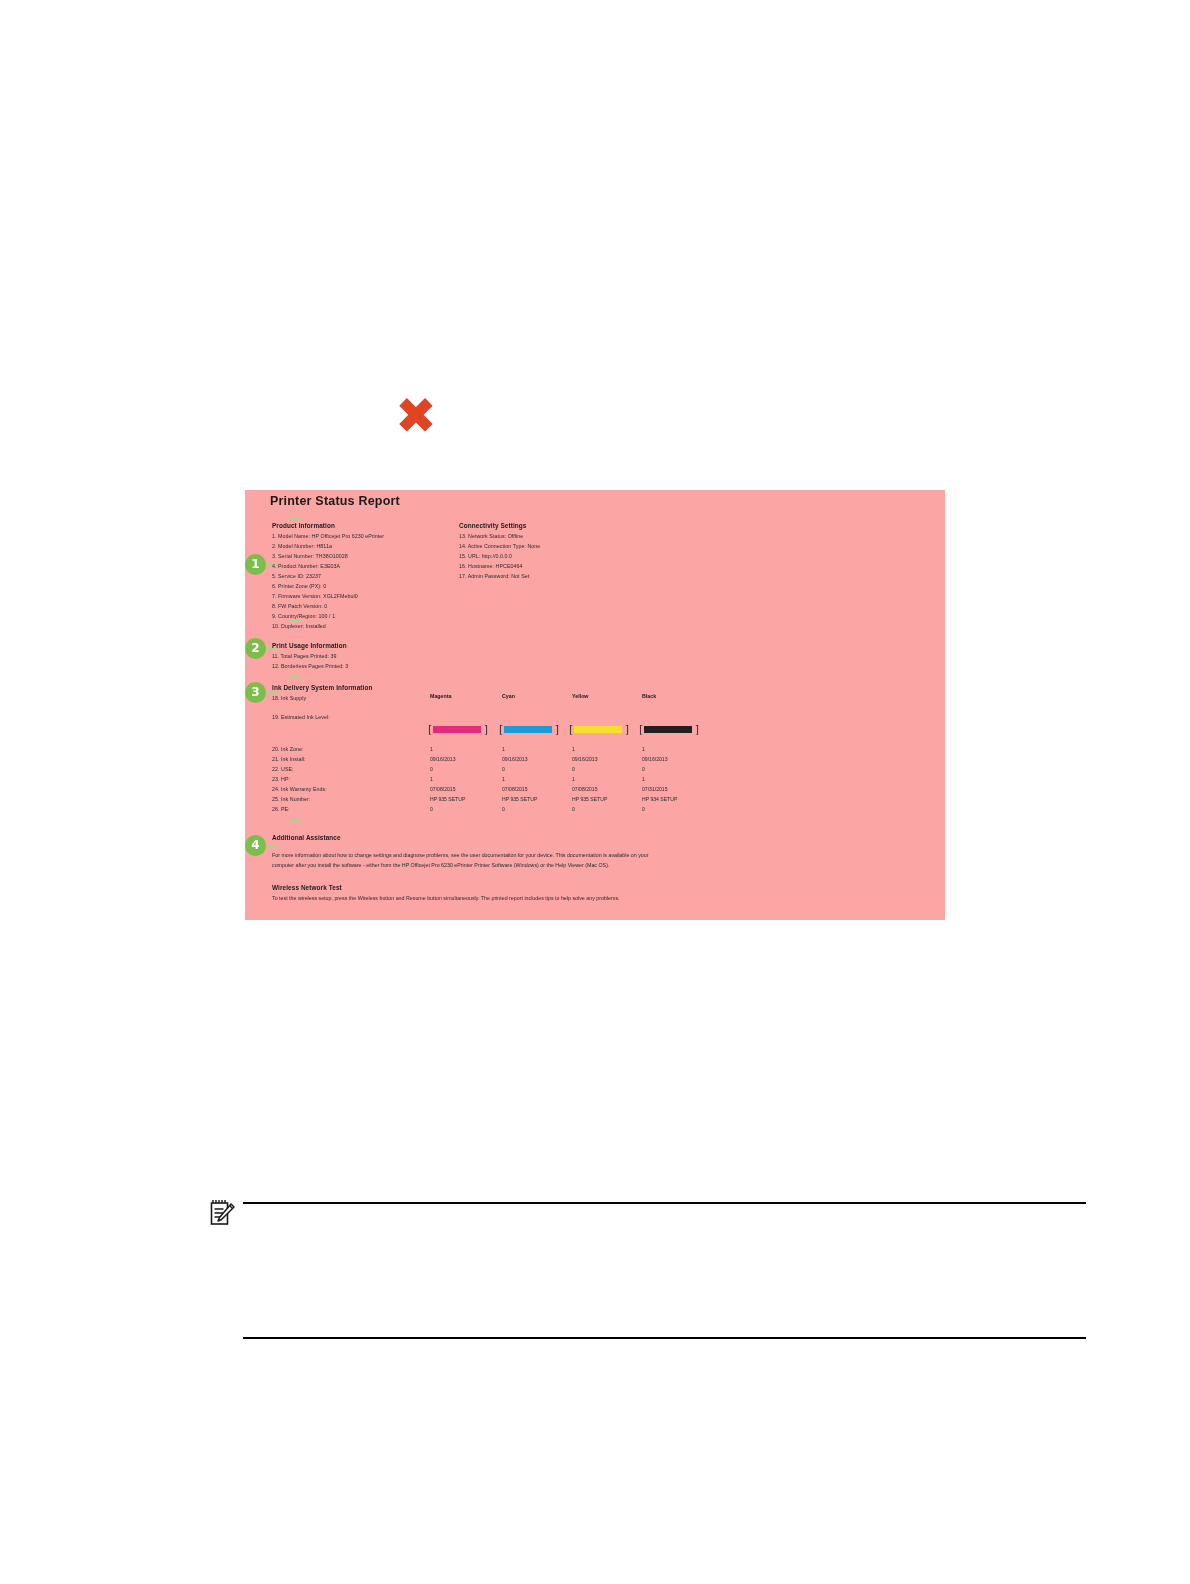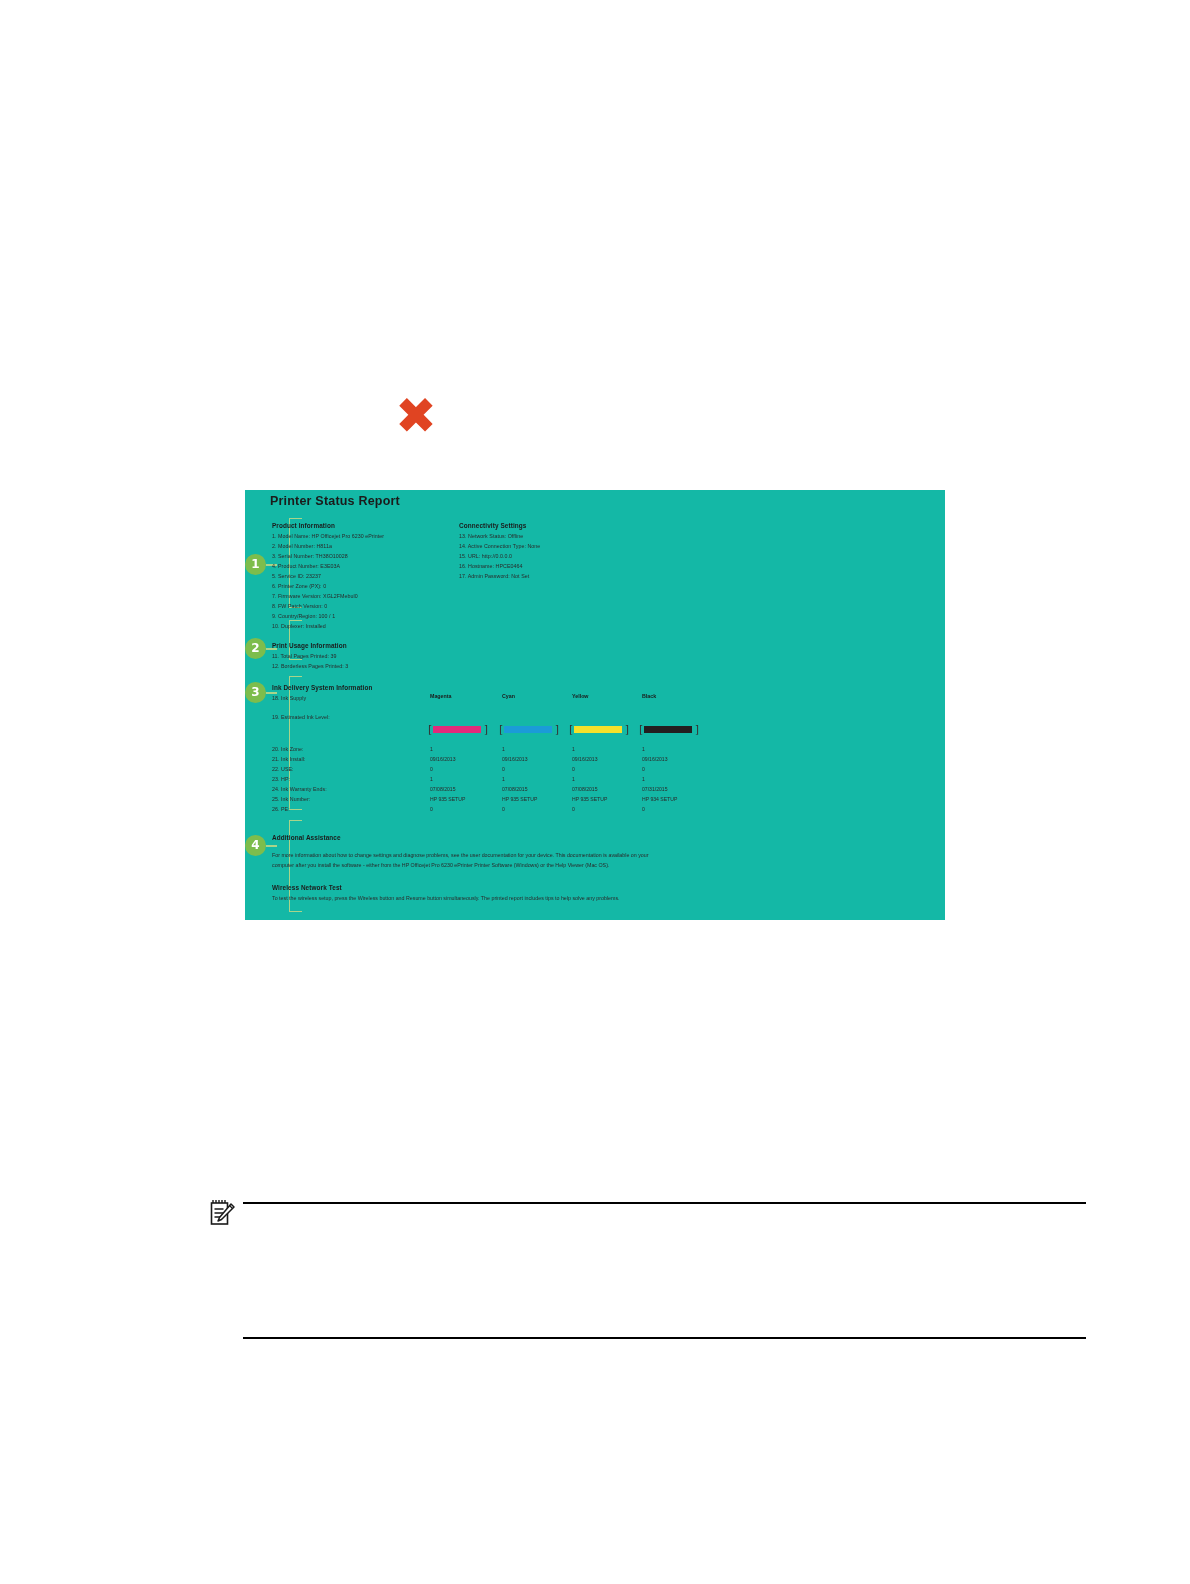--- a/index.html
+++ b/index.html
@@ -21,21 +21,21 @@
     text-align:center;
     font-family:"DejaVu Sans", sans-serif;
     user-select:none;
   }
 
   
   .report{
     position:absolute;
     left:245px; top:490px;
     width:700px; height:430px;
-    background:#14b8a6;
+    background:#fca5a5;
   }
   .rep-title{
     position:absolute; left:25px; top:4px;
     font-size:12.5px; font-weight:bold; letter-spacing:.2px;
     color:#1b1b1b;
   }
 
   
   .badge{
     position:absolute;

